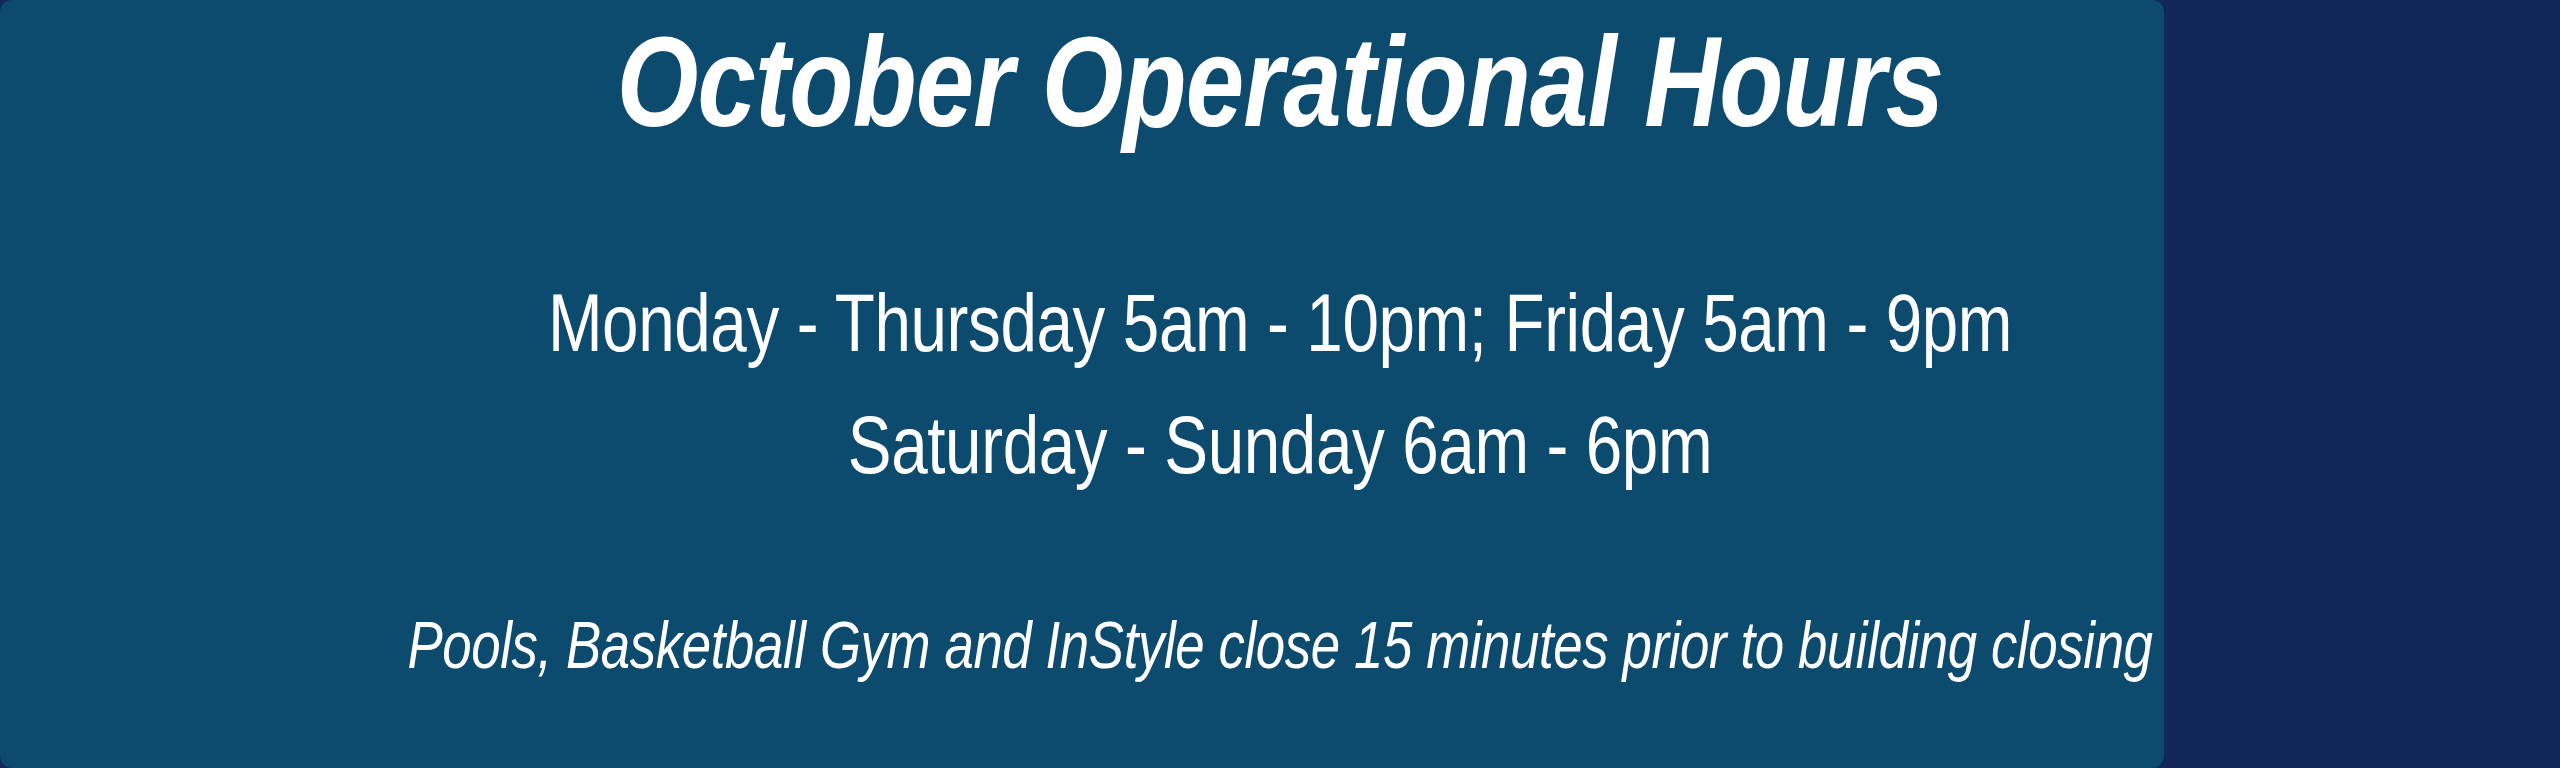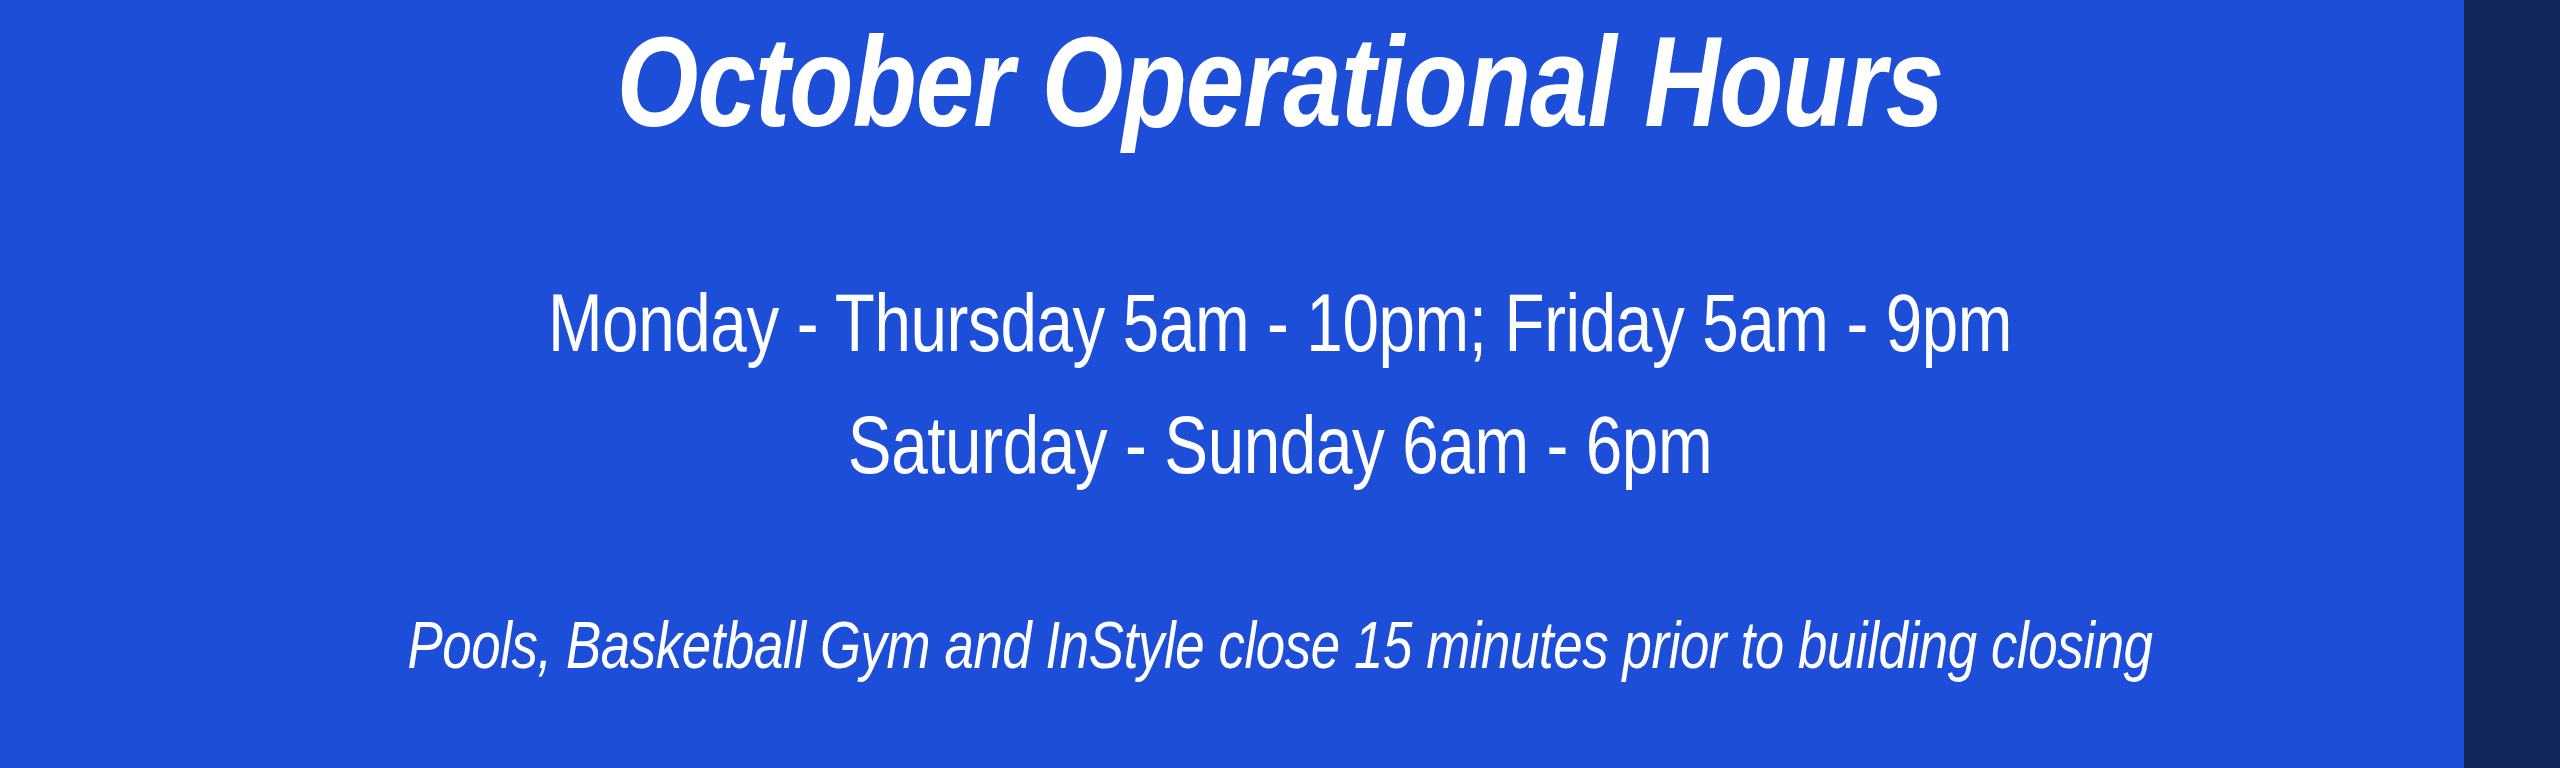--- a/index.html
+++ b/index.html
@@ -10,25 +10,26 @@
 
   body {
     width: 2560px;
     height: 768px;
     overflow: hidden;
     font-family: "Liberation Sans", "DejaVu Sans", sans-serif;
   }
 
   #banner {
     position: relative;
-    width: 2464px;
+    width: 2164px;
     height: 768px;
-    background: #1d4ed8;
+    background: #0c4a6e;
     box-sizing: border-box;
     overflow: hidden;
+    border-radius: 12px;
   }
 
   .line {
     position: absolute;
     left: 0;
     width: 2560px;
     text-align: center;
     color: #ffffff;
     white-space: nowrap;
     line-height: 1.0;

